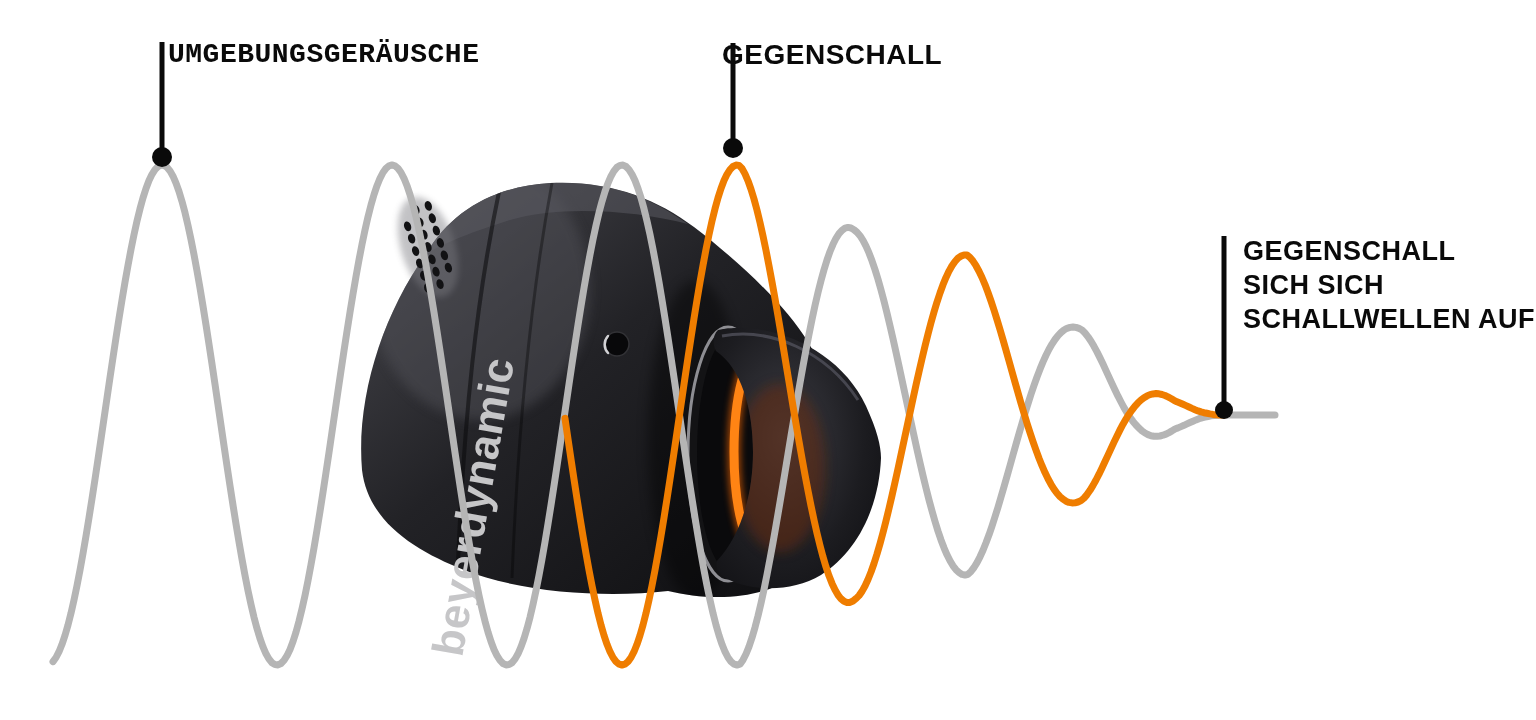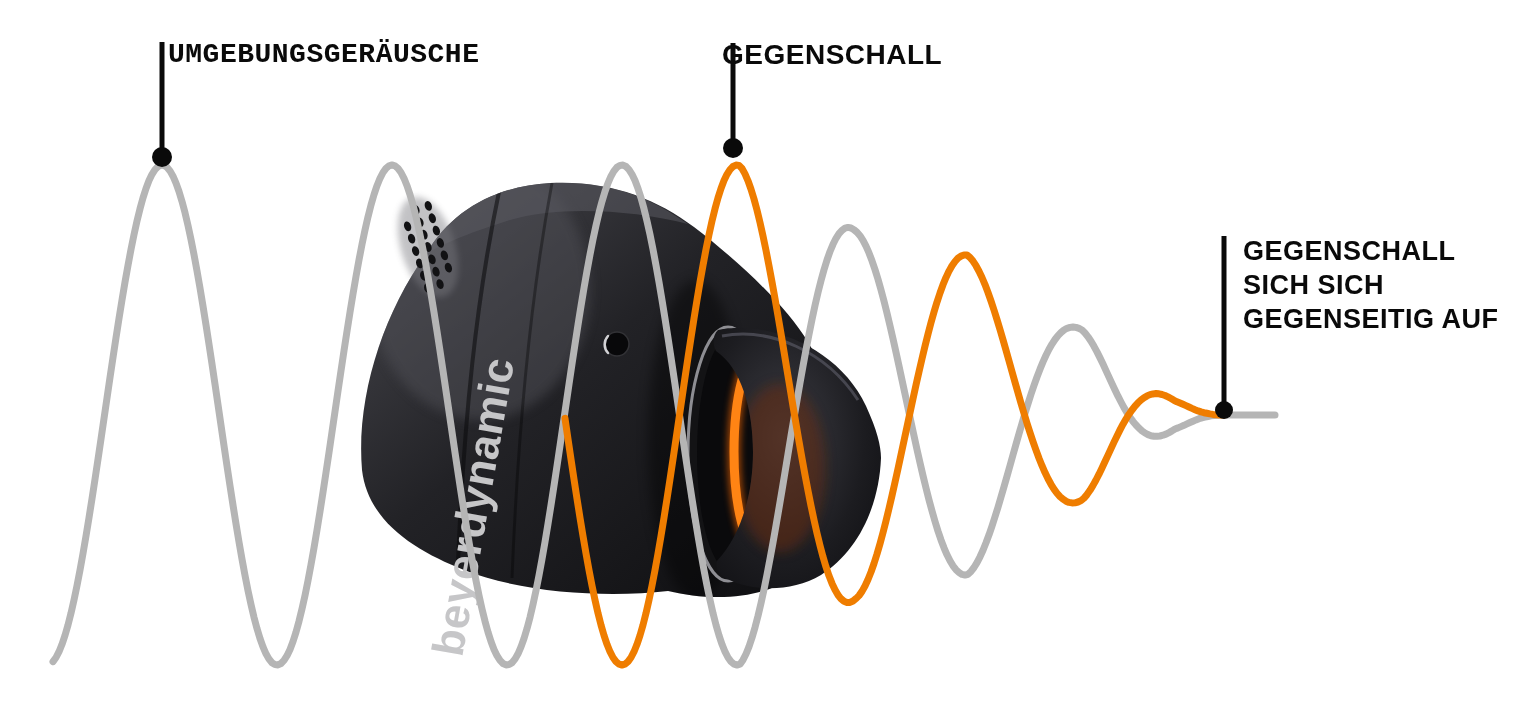--- a/index.html
+++ b/index.html
@@ -141,15 +141,15 @@
     </g>
   </svg>
 
   <div class="callout-label label-ambient">UMGEBUNGSGERÄUSCHE</div>
 
   <div class="callout-label label-counter">GEGENSCHALL</div>
 
   <div class="callout-label label-cancel">
     <div>GEGENSCHALL</div>
     <div>SICH SICH</div>
-    <div>GEGENSEITIG AUF</div>
+    <div>SCHALLWELLEN AUF</div>
   </div>
 </div>
 
 </body></html>

